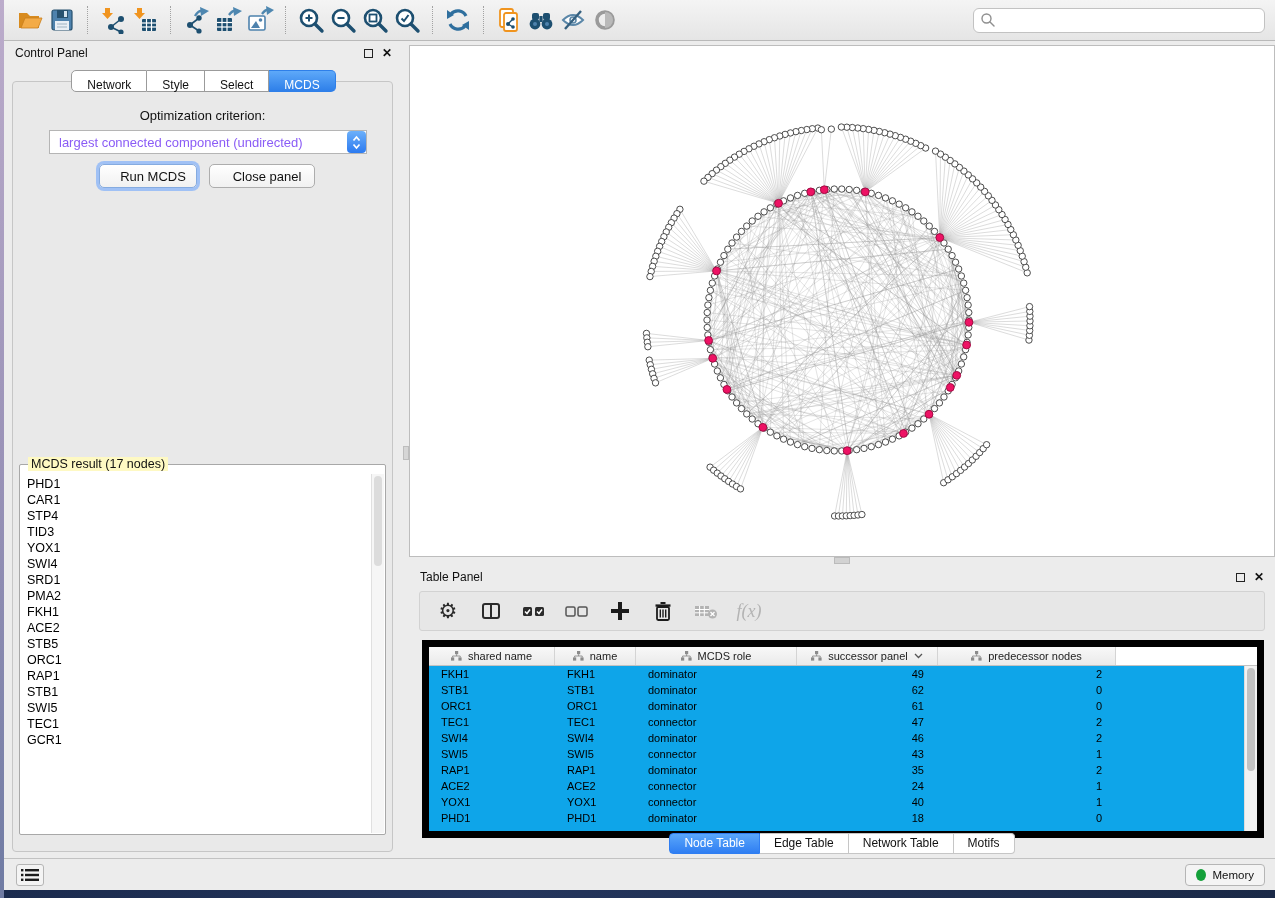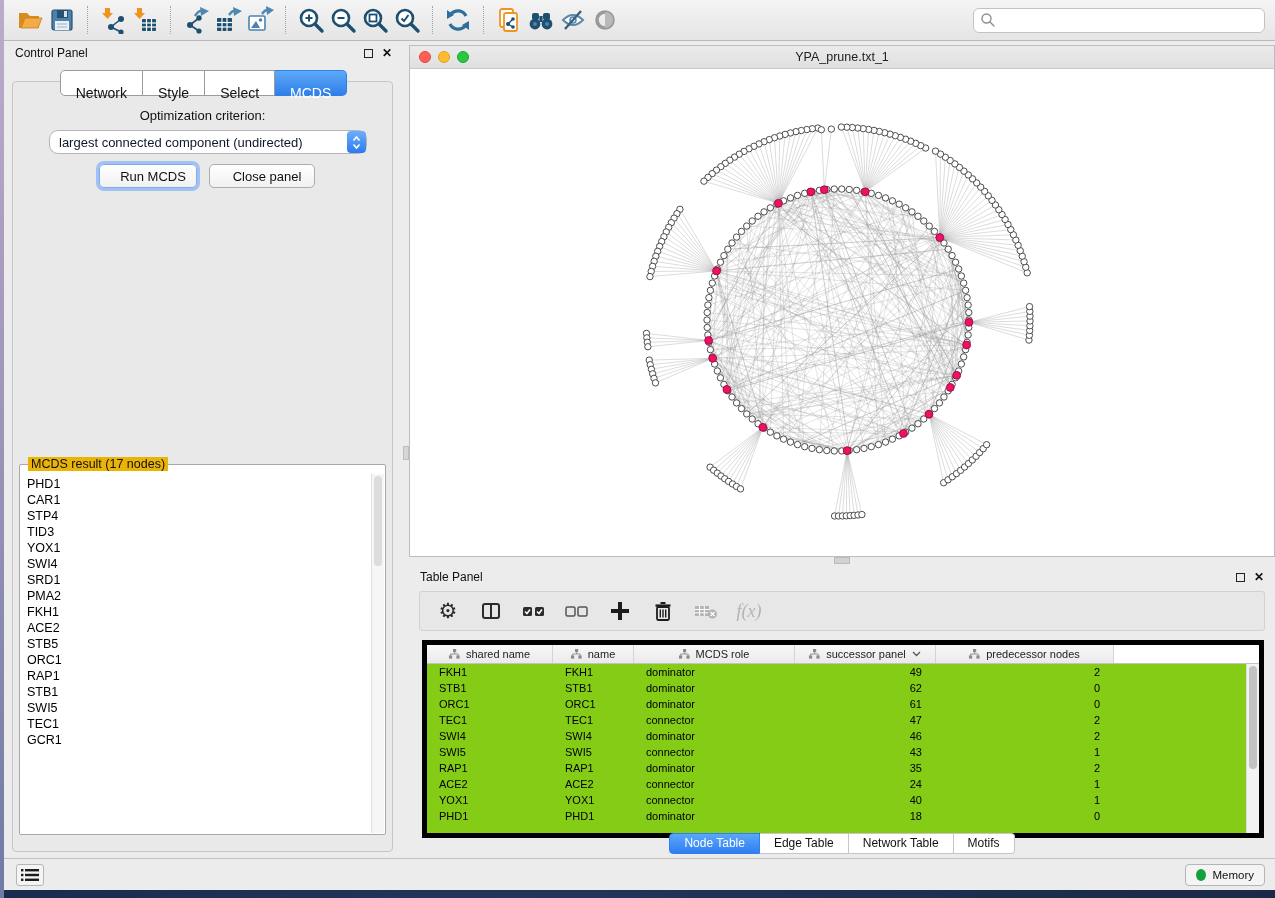--- a/index.html
+++ b/index.html
@@ -29,43 +29,43 @@
 
   
   .control-panel { position:absolute; left:0; top:0; bottom:0; width:399px; }
   .panel-title-row { height:24px; display:flex; align-items:center; padding:0 11px;
     font-size:12px; color:#111; }
   .win-btns { margin-left:auto; display:flex; gap:9px; align-items:center; }
   .float-icon { width:9px; height:9px; border:1.5px solid #222; display:inline-block; }
   .close-icon { font-size:12px; font-weight:700; color:#111; line-height:1; }
 
   .cp-tabs { position:absolute; top:29px; left:0; right:0; display:flex; justify-content:center; z-index:3; }
-  .cp-tab { height:22px; line-height:20px; padding:12px 15px; font-size:14px;
+  .cp-tab { height:22px; line-height:20px; padding:4px 15px; font-size:12px;
     background:#fff; border:1px solid #9b9b9b; border-left:none; color:#111; cursor:default; }
   .cp-tab:first-child { border-left:1px solid #9b9b9b; border-radius:5px 0 0 5px; }
   .cp-tab:last-child { border-radius:0 5px 5px 0; }
   .cp-tab.active { background:linear-gradient(#5ea9f9,#2e7fe9); border-color:#2e7fe9; color:#fff; }
 
   .cp-body { position:absolute; left:8px; right:10px; top:40px; bottom:6px;
     background:#e9e9e9; border:1px solid #c6c6c6; border-radius:4px; }
   .opt-label { position:absolute; top:26px; left:0; right:0; text-align:center; font-size:13px; color:#111; }
   .opt-select { position:absolute; top:48px; left:36px; width:318px; height:24px; background:#fff;
-    border:1px solid #b5b5b5; border-radius:9px; display:flex; align-items:center; font-size:13px;
-    padding-left:9px; color:#0f172a; }
+    border:1px solid #b5b5b5; border-radius:0; display:flex; align-items:center; font-size:13px;
+    padding-left:9px; color:#8b5cf6; }
   .opt-stepper { margin-left:auto; width:19px; height:22px; border-radius:4px;
     background:linear-gradient(#6cb0fa,#2c7af0); display:flex; align-items:center; justify-content:center;
     margin-right:0px; }
   .cp-btn { position:absolute; top:82px; height:24px; background:linear-gradient(#ffffff,#f1f1f1);
     border:1px solid #adadad; border-radius:5px; font-size:13px; font-family:inherit; color:#111;padding-left:16px; }
   .run-btn { left:86px; width:98px; box-shadow:0 0 0 3px rgba(100,160,255,.55); border-color:#85abe0; }
   .closepanel-btn { left:196px; width:106px; }
 
   .groupbox { position:absolute; left:6px; right:6px; top:382px; bottom:16px;
     border:1px solid #a8a8a8; border-radius:2px; background:#fff; }
-  .group-title { position:absolute; top:-8px; left:8px; font-size:12.5px; background:#eab308;
+  .group-title { position:absolute; top:-8px; left:8px; font-size:12.5px; background:#fef9c3;
     padding:0 3px; color:#111; z-index:2; }
   .mcds-list { position:absolute; left:1px; right:14px; top:9px; bottom:1px; overflow:hidden;
     font-size:12.5px; line-height:16px; padding-left:6px; padding-top:2px; color:#000; }
   .list-scroll { position:absolute; top:9px; bottom:1px; right:1px; width:13px;
     background:#f6f6f6; border-left:1px solid #e0e0e0; }
   .list-thumb { position:absolute; left:2px; right:2px; top:2px; height:90px; background:#dcdcdc; border-radius:5px; }
 
   
   .right-area { position:absolute; left:405px; right:0; top:0; bottom:0; }
   .v-splitter { position:absolute; left:399px; width:6px; top:0; bottom:0; }
@@ -89,21 +89,21 @@
 
   .table-panel { position:absolute; top:524px; left:0; right:0; bottom:0; }
   .tp-toolbar { position:absolute; top:26px; left:10px; right:10px; height:40px;
     background:#e7e7e7; border:1px solid #d2d2d2; border-radius:3px;
     display:flex; align-items:center; gap:17px; padding:0 15px; }
   .tp-ico { display:flex; align-items:center; justify-content:center; width:26px; height:26px; flex:none; }
   .gear-glyph { font-family:"DejaVu Sans", sans-serif; font-size:21px; color:#2b2b2b; line-height:1; }
   .fx-glyph { font-family:"Liberation Serif", serif; font-style:italic; font-size:18px; color:#b3b3b3; }
 
   .tp-table { position:absolute; top:75px; left:13px; right:11px; height:198px;
-    background:#84cc16; border:5px solid #000000; overflow:hidden; }
+    background:#0ea5e9; border:7px solid #000000; overflow:hidden; }
   .t-header { display:flex; height:19px; border-bottom:1px solid #c2c2c2; font-size:11px; color:#222; }
   .t-hcell { background:linear-gradient(#f8f8f8,#eaeaea); border-right:1px solid #d4d4d4;
     display:flex; align-items:center; justify-content:center; gap:6px; flex:none; height:18px; }
   .t-hfill { flex:1; background:#fff; }
   .t-row { display:flex; height:16px; font-size:11px; align-items:center; color:#000; }
   .t-cell { padding:0 12px; white-space:nowrap; flex:none; overflow:hidden; }
   .t-cell.num { text-align:right; padding-right:14px; }
   .t-scroll { position:absolute; right:0; top:19px; bottom:0; width:13px; background:#f2f2f2; border-left:1px solid #ddd; }
   .t-thumb { position:absolute; left:2px; right:2px; top:2px; height:103px; background:#c2c2c2; border-radius:5px; }
 
@@ -358,28 +358,20 @@
       </div>
     </div>
 
     <div class="v-splitter">
         <div class="v-grip"></div>
       </div>
 
     <div class="right-area">
 
       <div class="net-window">
-        <div class="net-titlebar">
-          <span class="lights">
-            <span class="light light-red"></span>
-            <span class="light light-yellow"></span>
-            <span class="light light-green"></span>
-          </span>
-          <span class="net-title">YPA_prune.txt_1</span>
-        </div>
         <div class="net-canvas">
           <svg id="net-svg" width="864" height="487" viewBox="0 0 864 487">
               <g stroke="#909090" stroke-opacity="0.35" stroke-width="0.7">
                 <line x1="368.5272445341194" y1="134.2781453313238" x2="297.85389266933987" y2="265.9328746956607"></line>
                 <line x1="368.5272445341194" y1="134.2781453313238" x2="538.2042128008846" y2="321.82394708668335"></line>
                 <line x1="368.5272445341194" y1="134.2781453313238" x2="380.472190599066" y2="373.07418782670027"></line>
                 <line x1="368.5272445341194" y1="134.2781453313238" x2="424.25915734602575" y2="381.9465772604928"></line>
                 <line x1="368.5272445341194" y1="134.2781453313238" x2="373.58063329675286" y2="370.1617913914419"></line>
                 <line x1="368.5272445341194" y1="134.2781453313238" x2="297.85389266933987" y2="265.9328746956607"></line>
                 <line x1="368.5272445341194" y1="134.2781453313238" x2="507.9948722322424" y2="147.26080578418197"></line>

